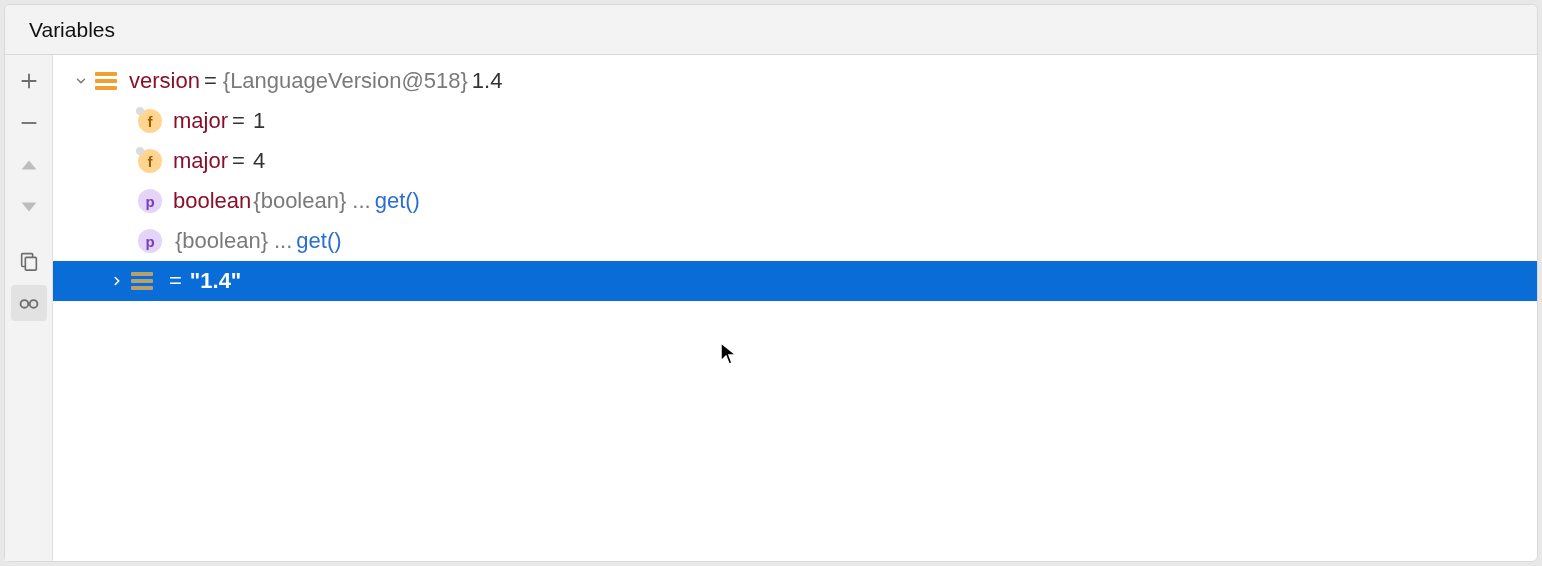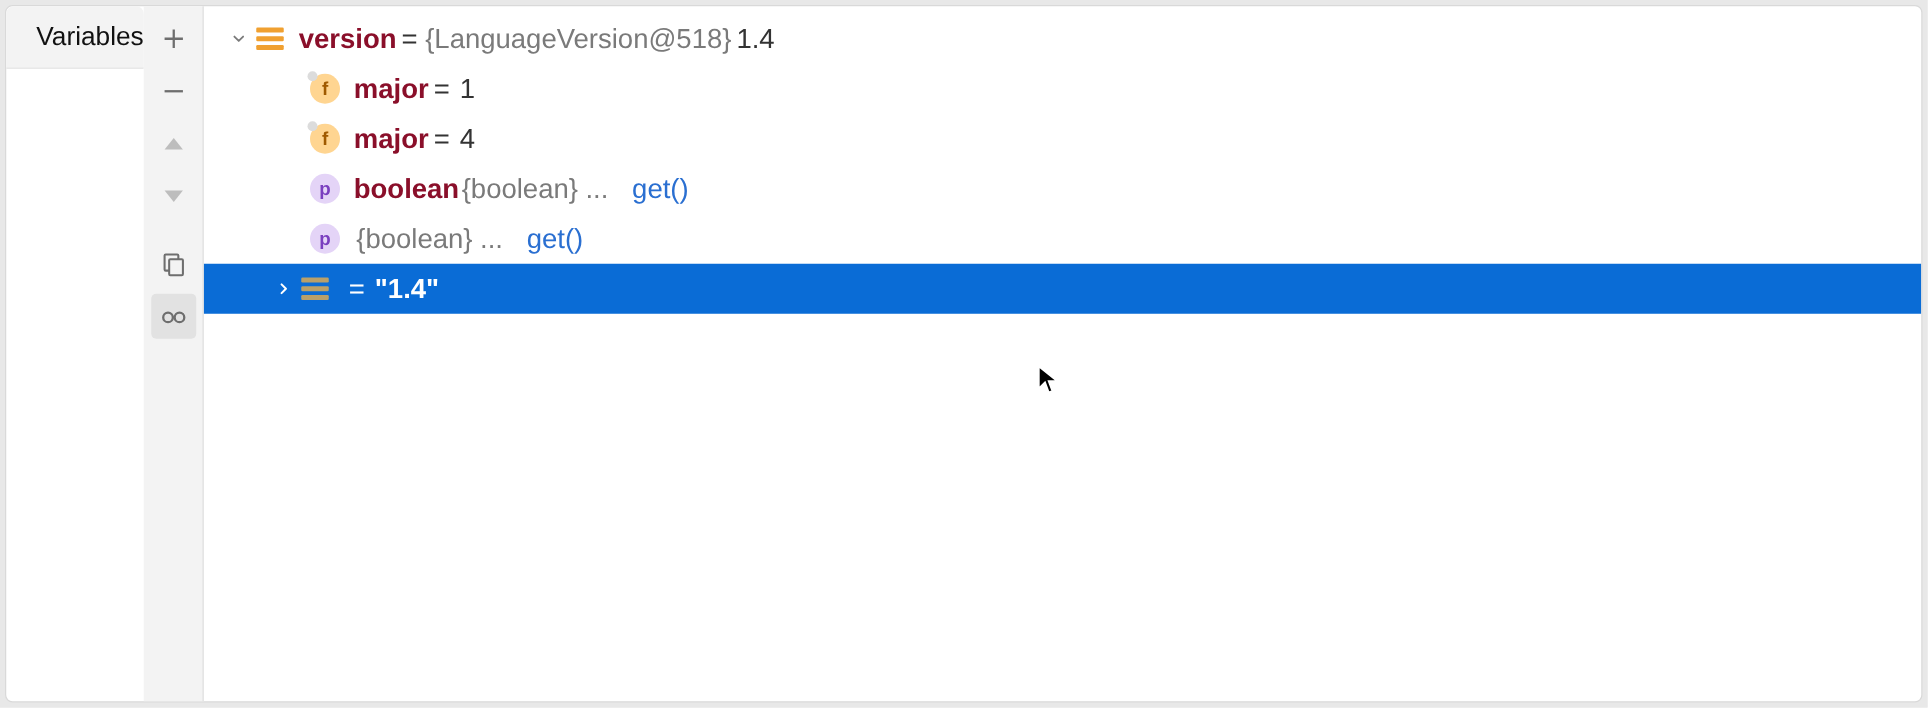--- a/index.html
+++ b/index.html
@@ -11,21 +11,21 @@
     background: #e8e8e8;
     overflow: hidden;
   }
   .panel {
     position: absolute;
     top: 4px; left: 4px; right: 4px; bottom: 4px;
     background: #fff;
     border-radius: 6px;
     border: 1px solid #d9d9d9;
     display: flex;
-    flex-direction: row;
+    flex-direction: column;
   }
   .panel-header {
     height: 50px;
     line-height: 50px;
     background: #f3f3f3;
     border-bottom: 1px solid #d9d9d9;
     padding-left: 24px;
     color: #111;
     font-size: 21px;
     border-top-left-radius: 6px;
@@ -114,35 +114,35 @@
   }
   .prop-icon {
     width: 24px; height: 24px; border-radius: 50%;
     background: #e4d4f7;
     color: #7a3fbf;
     font-size: 15px; font-weight: 600;
     display: inline-flex; align-items: center; justify-content: center;
   }
   .var-name {
     color: #8a0f2a;
-    font-weight: 700;
+    font-weight: 400;
   }
   .row.selected .var-name { color: #fff; font-weight: 600; }
   .eq { color: #333; margin: 0 4px; }
   .row.selected .eq { color: #fff; }
   .typeinfo {
     color: #7a7a7a;
     margin-left: 2px;
   }
   .val-plain { color: #333; margin-left: 4px; }
   .row.selected .val-plain { color: #fff; font-weight: 600; }
   .dots { color: #7a7a7a; margin-left: 6px; }
   .getlink {
     color: #2a6fd1;
-    margin-left: 19px;
+    margin-left: 4px;
     cursor: pointer;
   }
   .cursor {
     position: absolute;
     top: 286px;
     left: 666px;
     width: 20px; height: 26px;
     pointer-events: none;
   }
 </style>

